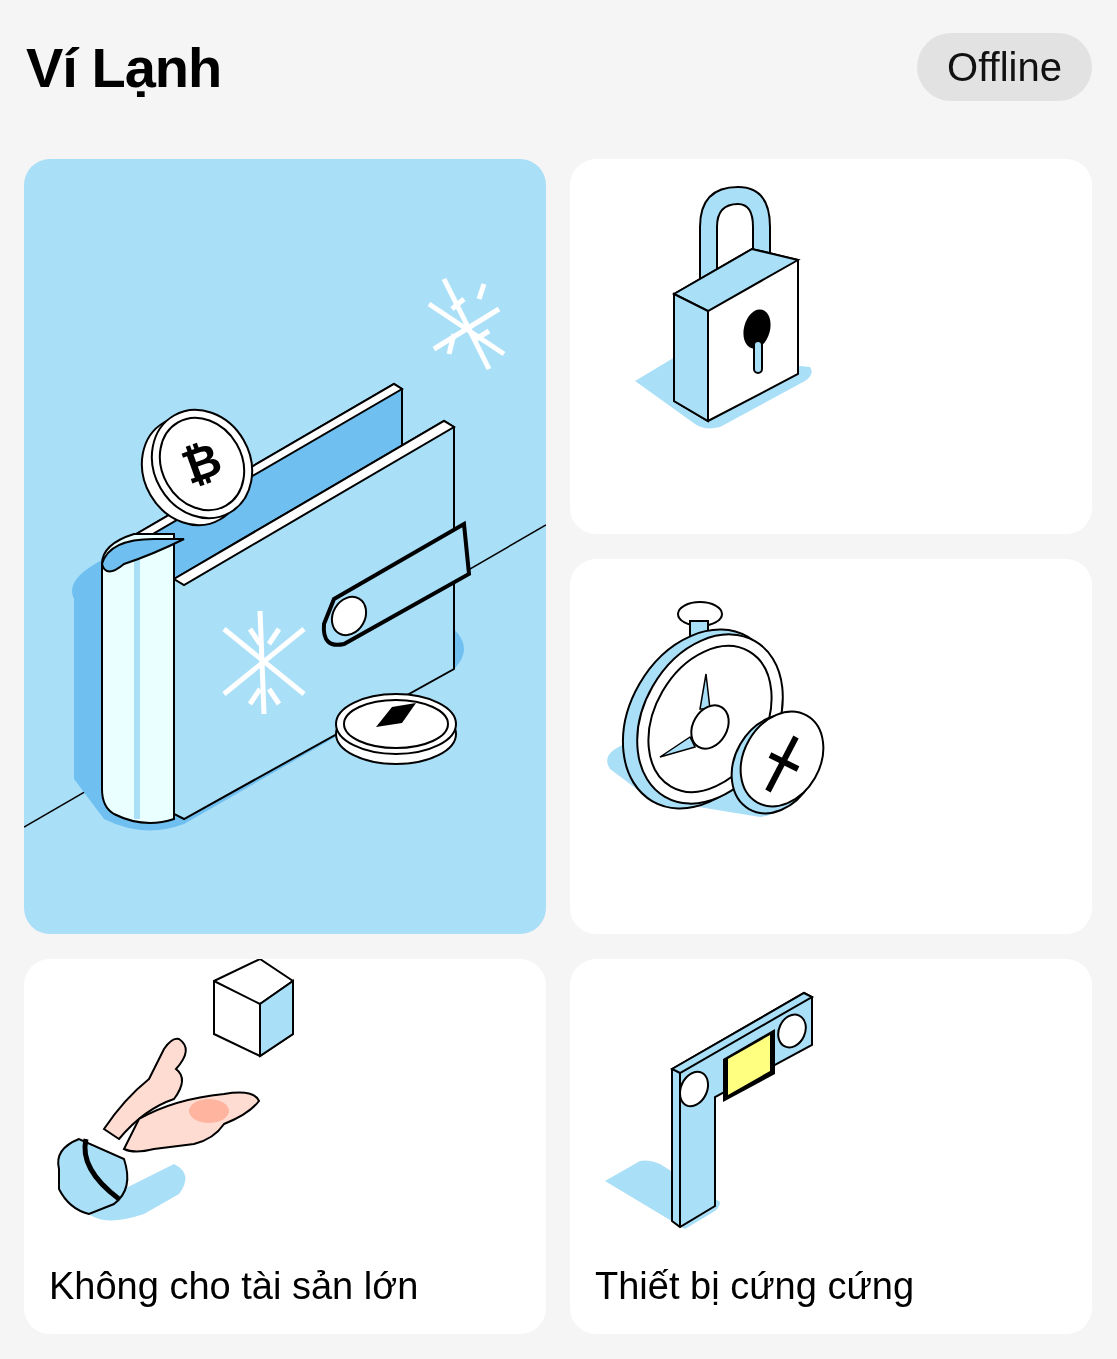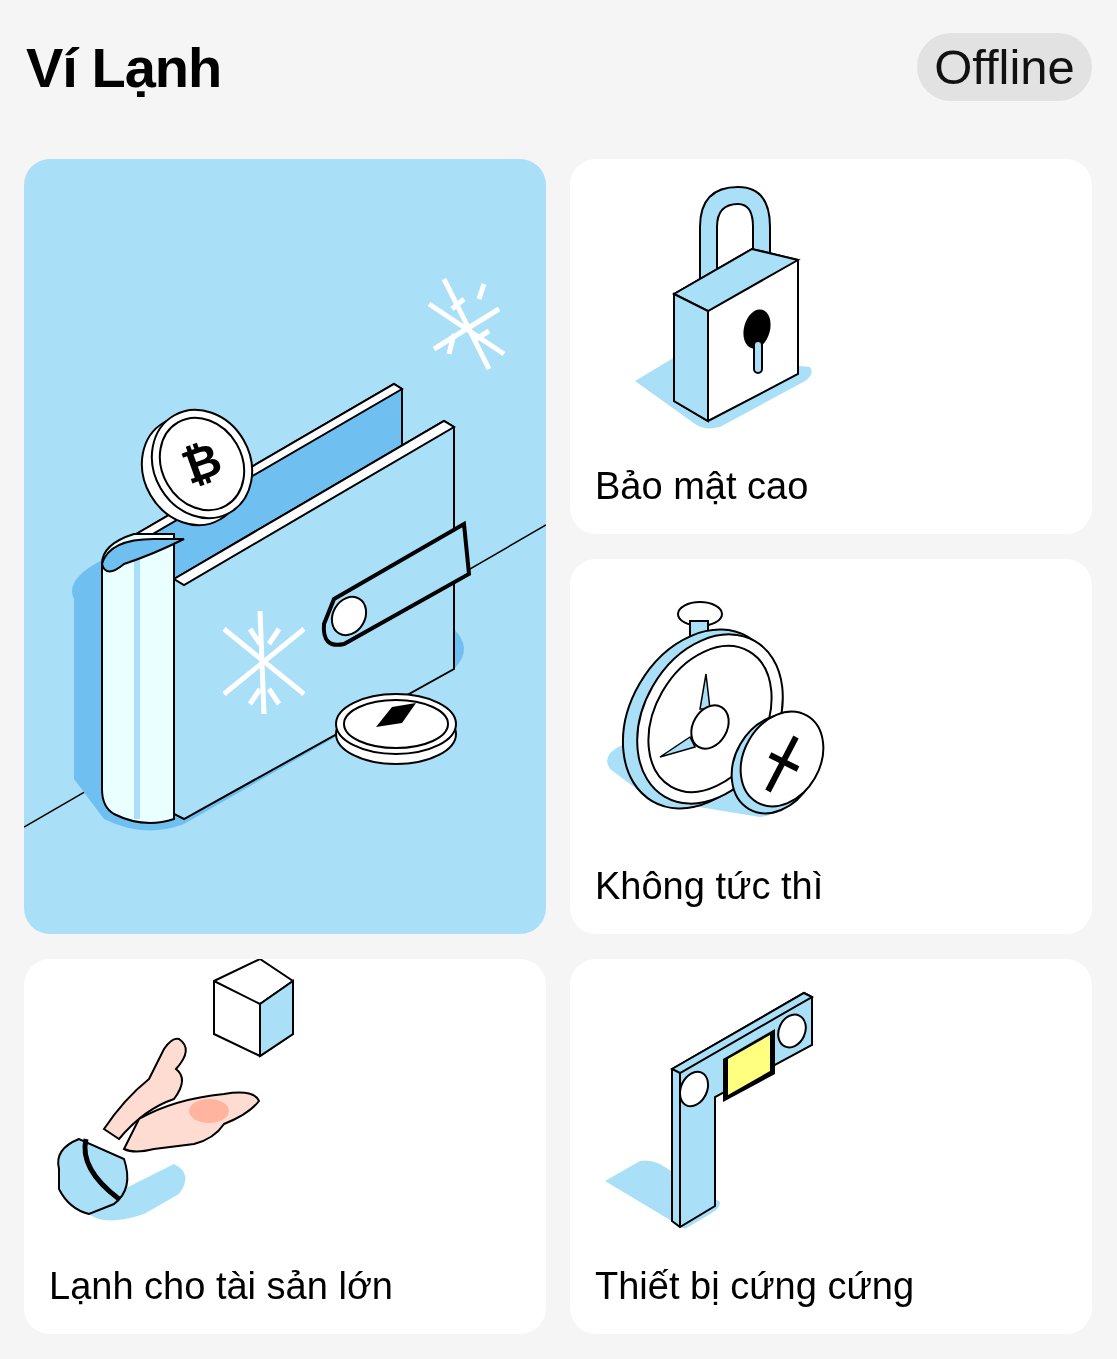--- a/index.html
+++ b/index.html
@@ -12,21 +12,21 @@
     .title {
       position: absolute; left: 26px; top: 28px;
       font-size: 56px; font-weight: bold; letter-spacing: -1px;
       line-height: 80px; margin: 0;
     }
     .pill {
       position: absolute; left: 917px; top: 33px;
       width: 175px; height: 68px; border-radius: 34px;
       background: #e2e2e2; border: none;
       font-family: "Liberation Sans", "DejaVu Sans", sans-serif;
-      font-size: 49px; color: #111;
+      font-size: 40px; color: #111;
       display: flex; align-items: center; justify-content: center;
       padding: 0; cursor: pointer;
     }
     .card {
       position: absolute; border-radius: 26px; background: #fff; overflow: hidden;
     }
     .card.hero { background: #aadff8; }
     .card .label {
       position: absolute; left: 25px; bottom: 24px;
       font-size: 38px; line-height: 48px; color: #000;
@@ -99,56 +99,54 @@
 <div class="card" style="left:570px; top:159px; width:522px; height:375px;">
   <svg width="522" height="300" viewBox="0 0 522 300">
     <path d="M65 222 L110 195 L240 208 Q245 215 235 222 L150 268 Q135 272 125 265 Z" fill="#aadff8"></path>
     <path d="M130 132 L130 68 Q130 28 168 28 Q200 28 200 68 L200 108 Q200 115 192 115 Q183 115 183 108 L183 68 Q183 45 168 45 Q147 45 147 68 L147 137 Q147 145 138 145 Q130 145 130 137 Z" fill="#aadff8" stroke="#000" stroke-width="2"></path>
     <path d="M104 135 L182 90 L228 101 L228 215 L138 262 L104 242 Z" fill="#fff" stroke="#000" stroke-width="2"></path>
     <path d="M104 135 L182 90 L228 101 L138 152 Z" fill="#aadff8" stroke="#000" stroke-width="2"></path>
     <path d="M104 135 L138 152 L138 262 L104 242 Z" fill="#aadff8" stroke="#000" stroke-width="2"></path>
     <ellipse cx="187" cy="170" rx="13" ry="20" transform="rotate(15 187 170)" fill="#000"></ellipse>
     <rect x="184" y="182" width="8" height="32" rx="4" fill="#aadff8" stroke="#000" stroke-width="2"></rect>
   </svg>
-  <div class="label">Bảo mật cao</div>
 </div>
 
 <div class="card" style="left:570px; top:559px; width:522px; height:375px;">
   <svg width="522" height="300" viewBox="0 0 522 300">
     <path d="M40 210 Q30 195 55 185 L200 240 Q215 255 190 258 L80 240 Z" fill="#aadff8"></path>
     <ellipse cx="130" cy="55" rx="22" ry="12" fill="#fff" stroke="#000" stroke-width="2"></ellipse>
     <rect x="120" y="62" width="18" height="18" fill="#aadff8" stroke="#000" stroke-width="2"></rect>
     <ellipse cx="130" cy="160" rx="70" ry="95" transform="rotate(30 130 160)" fill="#aadff8" stroke="#000" stroke-width="2"></ellipse>
     <ellipse cx="140" cy="160" rx="66" ry="90" transform="rotate(30 140 160)" fill="#fff" stroke="#000" stroke-width="2"></ellipse>
     <ellipse cx="140" cy="160" rx="55" ry="78" transform="rotate(30 140 160)" fill="#fff" stroke="#000" stroke-width="2"></ellipse>
     <path d="M136 115 L140 150 L130 150 Z" fill="#aadff8" stroke="#000" stroke-width="1.5"></path>
     <path d="M90 198 L120 178 L125 188 Z" fill="#aadff8" stroke="#000" stroke-width="1.5"></path>
     <ellipse cx="140" cy="168" rx="17" ry="23" transform="rotate(30 140 168)" fill="#fff" stroke="#000" stroke-width="2"></ellipse>
     <ellipse cx="205" cy="205" rx="40" ry="52" transform="rotate(30 205 205)" fill="#aadff8" stroke="#000" stroke-width="2"></ellipse>
     <ellipse cx="212" cy="200" rx="38" ry="50" transform="rotate(30 212 200)" fill="#fff" stroke="#000" stroke-width="2"></ellipse>
     <line x1="198" y1="232" x2="226" y2="178" stroke="#000" stroke-width="6"></line>
     <line x1="200" y1="196" x2="228" y2="210" stroke="#000" stroke-width="6"></line>
   </svg>
-  <div class="label">Không tức thì</div>
 </div>
 
 <div class="card" style="left:24px; top:959px; width:522px; height:375px;">
   <svg width="522" height="300" viewBox="0 0 522 300">
     <path d="M60 250 Q75 270 120 255 L155 235 Q170 215 150 205 L110 225 Z" fill="#aadff8"></path>
     <path d="M95 180 Q120 150 150 140 Q165 120 152 110 Q170 90 155 80 Q148 78 140 90 L125 120 Q100 140 80 170 Z" fill="#ffdcd2" stroke="#000" stroke-width="2"></path>
     <path d="M115 160 Q150 140 200 135 Q230 130 235 142 Q225 155 200 165 Q190 180 170 185 L130 190 Q110 195 100 190 Z" fill="#ffdcd2" stroke="#000" stroke-width="2"></path>
     <ellipse cx="185" cy="152" rx="20" ry="12" fill="#ffb4a0"></ellipse>
     <path d="M35 210 Q30 190 55 180 L100 200 Q110 230 90 245 L65 255 Q45 250 35 230 Z" fill="#aadff8" stroke="#000" stroke-width="2"></path>
     <path d="M62 180 Q55 210 95 240" fill="none" stroke="#000" stroke-width="5"></path>
     <path d="M190 22 L236 0 L269 22 L269 75 L236 97 L190 75 Z" fill="#fff" stroke="#000" stroke-width="2"></path>
     <path d="M190 22 L236 45 L269 22" fill="none" stroke="#000" stroke-width="2"></path>
     <path d="M236 45 L269 22 L269 75 L236 97 Z" fill="#aadff8" stroke="#000" stroke-width="2"></path>
     <line x1="236" y1="45" x2="236" y2="97" stroke="#000" stroke-width="2"></line>
   </svg>
-  <div class="label">Lạnh cho tài sản lớn</div>
+  <div class="label">Không cho tài sản lớn</div>
 </div>
 
 <div class="card" style="left:570px; top:959px; width:522px; height:375px;">
   <svg width="522" height="300" viewBox="0 0 522 300">
     <path d="M35 222 L70 202 Q80 200 90 205 L150 243 Q150 250 140 255 L115 270 Z" fill="#aadff8"></path>
     <path d="M102 110 L234 34 L242 38 L242 86 L145 138 L145 247 L110 268 L102 262 Z" fill="#aadff8" stroke="#000" stroke-width="2"></path>
     <path d="M102 110 L234 34 L242 38 L110 114 Z" fill="#aadff8" stroke="#000" stroke-width="2"></path>
     <line x1="110" y1="114" x2="110" y2="268" stroke="#000" stroke-width="2"></line>
     <path d="M153 100 L205 70 L205 115 L153 143 Z" fill="#000"></path>
     <path d="M158 100 L200 76 L200 112 L158 136 Z" fill="#ffff80"></path>

